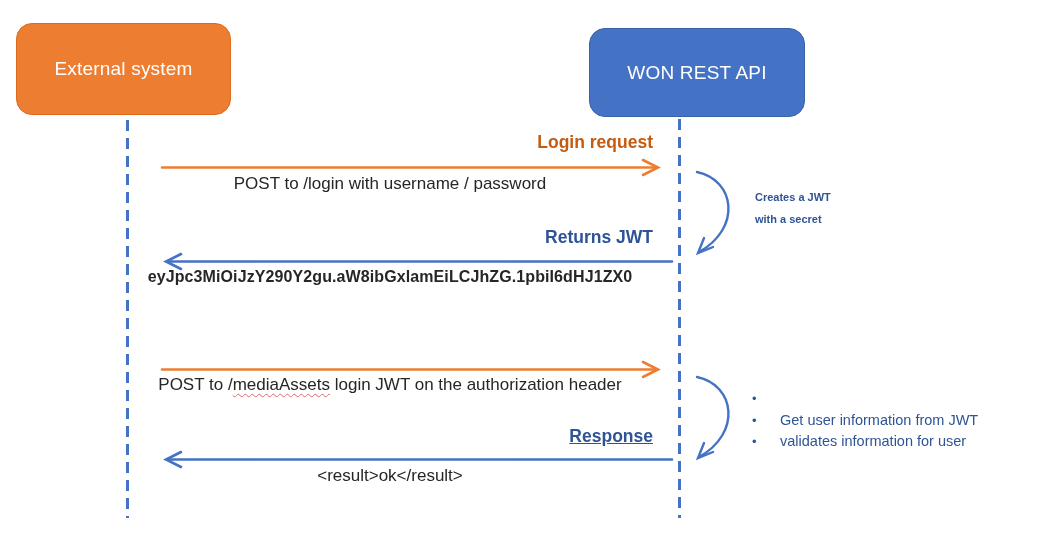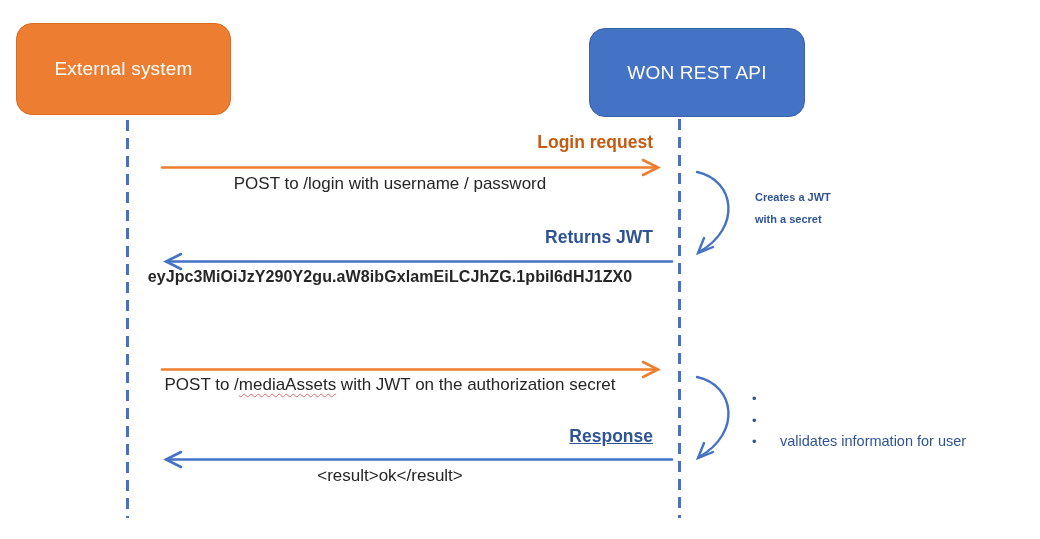--- a/index.html
+++ b/index.html
@@ -131,28 +131,29 @@
   <div class="msg-detail" style="top:174px;">POST to /login with username / password</div>
 
   <div class="side-note">
     <div>Creates a JWT</div>
     <div>with a secret</div>
   </div>
 
   <div class="msg-title blue" style="top:227px;">Returns JWT</div>
   <div class="msg-detail token" style="top:268px;">eyJpc3MiOiJzY290Y2gu.aW8ibGxlamEiLCJhZG.1pbiI6dHJ1ZX0</div>
 
-  <div class="msg-detail" style="top:375px;"><span>POST to /</span><span class="squiggle">mediaAssets</span><span> with JWT on the authorization secret</span></div>
+  <div class="msg-detail" style="top:375px;"><span>POST to /</span><span class="squiggle">mediaAssets</span><span> login JWT on the authorization header</span></div>
 
   <div class="bullet-list">
     <div class="bullet-row">
       <span class="bullet-dot">•</span>
     </div>
     <div class="bullet-row">
       <span class="bullet-dot">•</span>
+      <span>Get user information from JWT</span>
     </div>
     <div class="bullet-row">
       <span class="bullet-dot">•</span>
       <span>validates information for user</span>
     </div>
   </div>
 
   <div class="msg-title blue" style="top:426px;text-decoration:underline;">Response</div>
   <div class="msg-detail" style="top:466px;">&lt;result&gt;ok&lt;/result&gt;</div>
 

